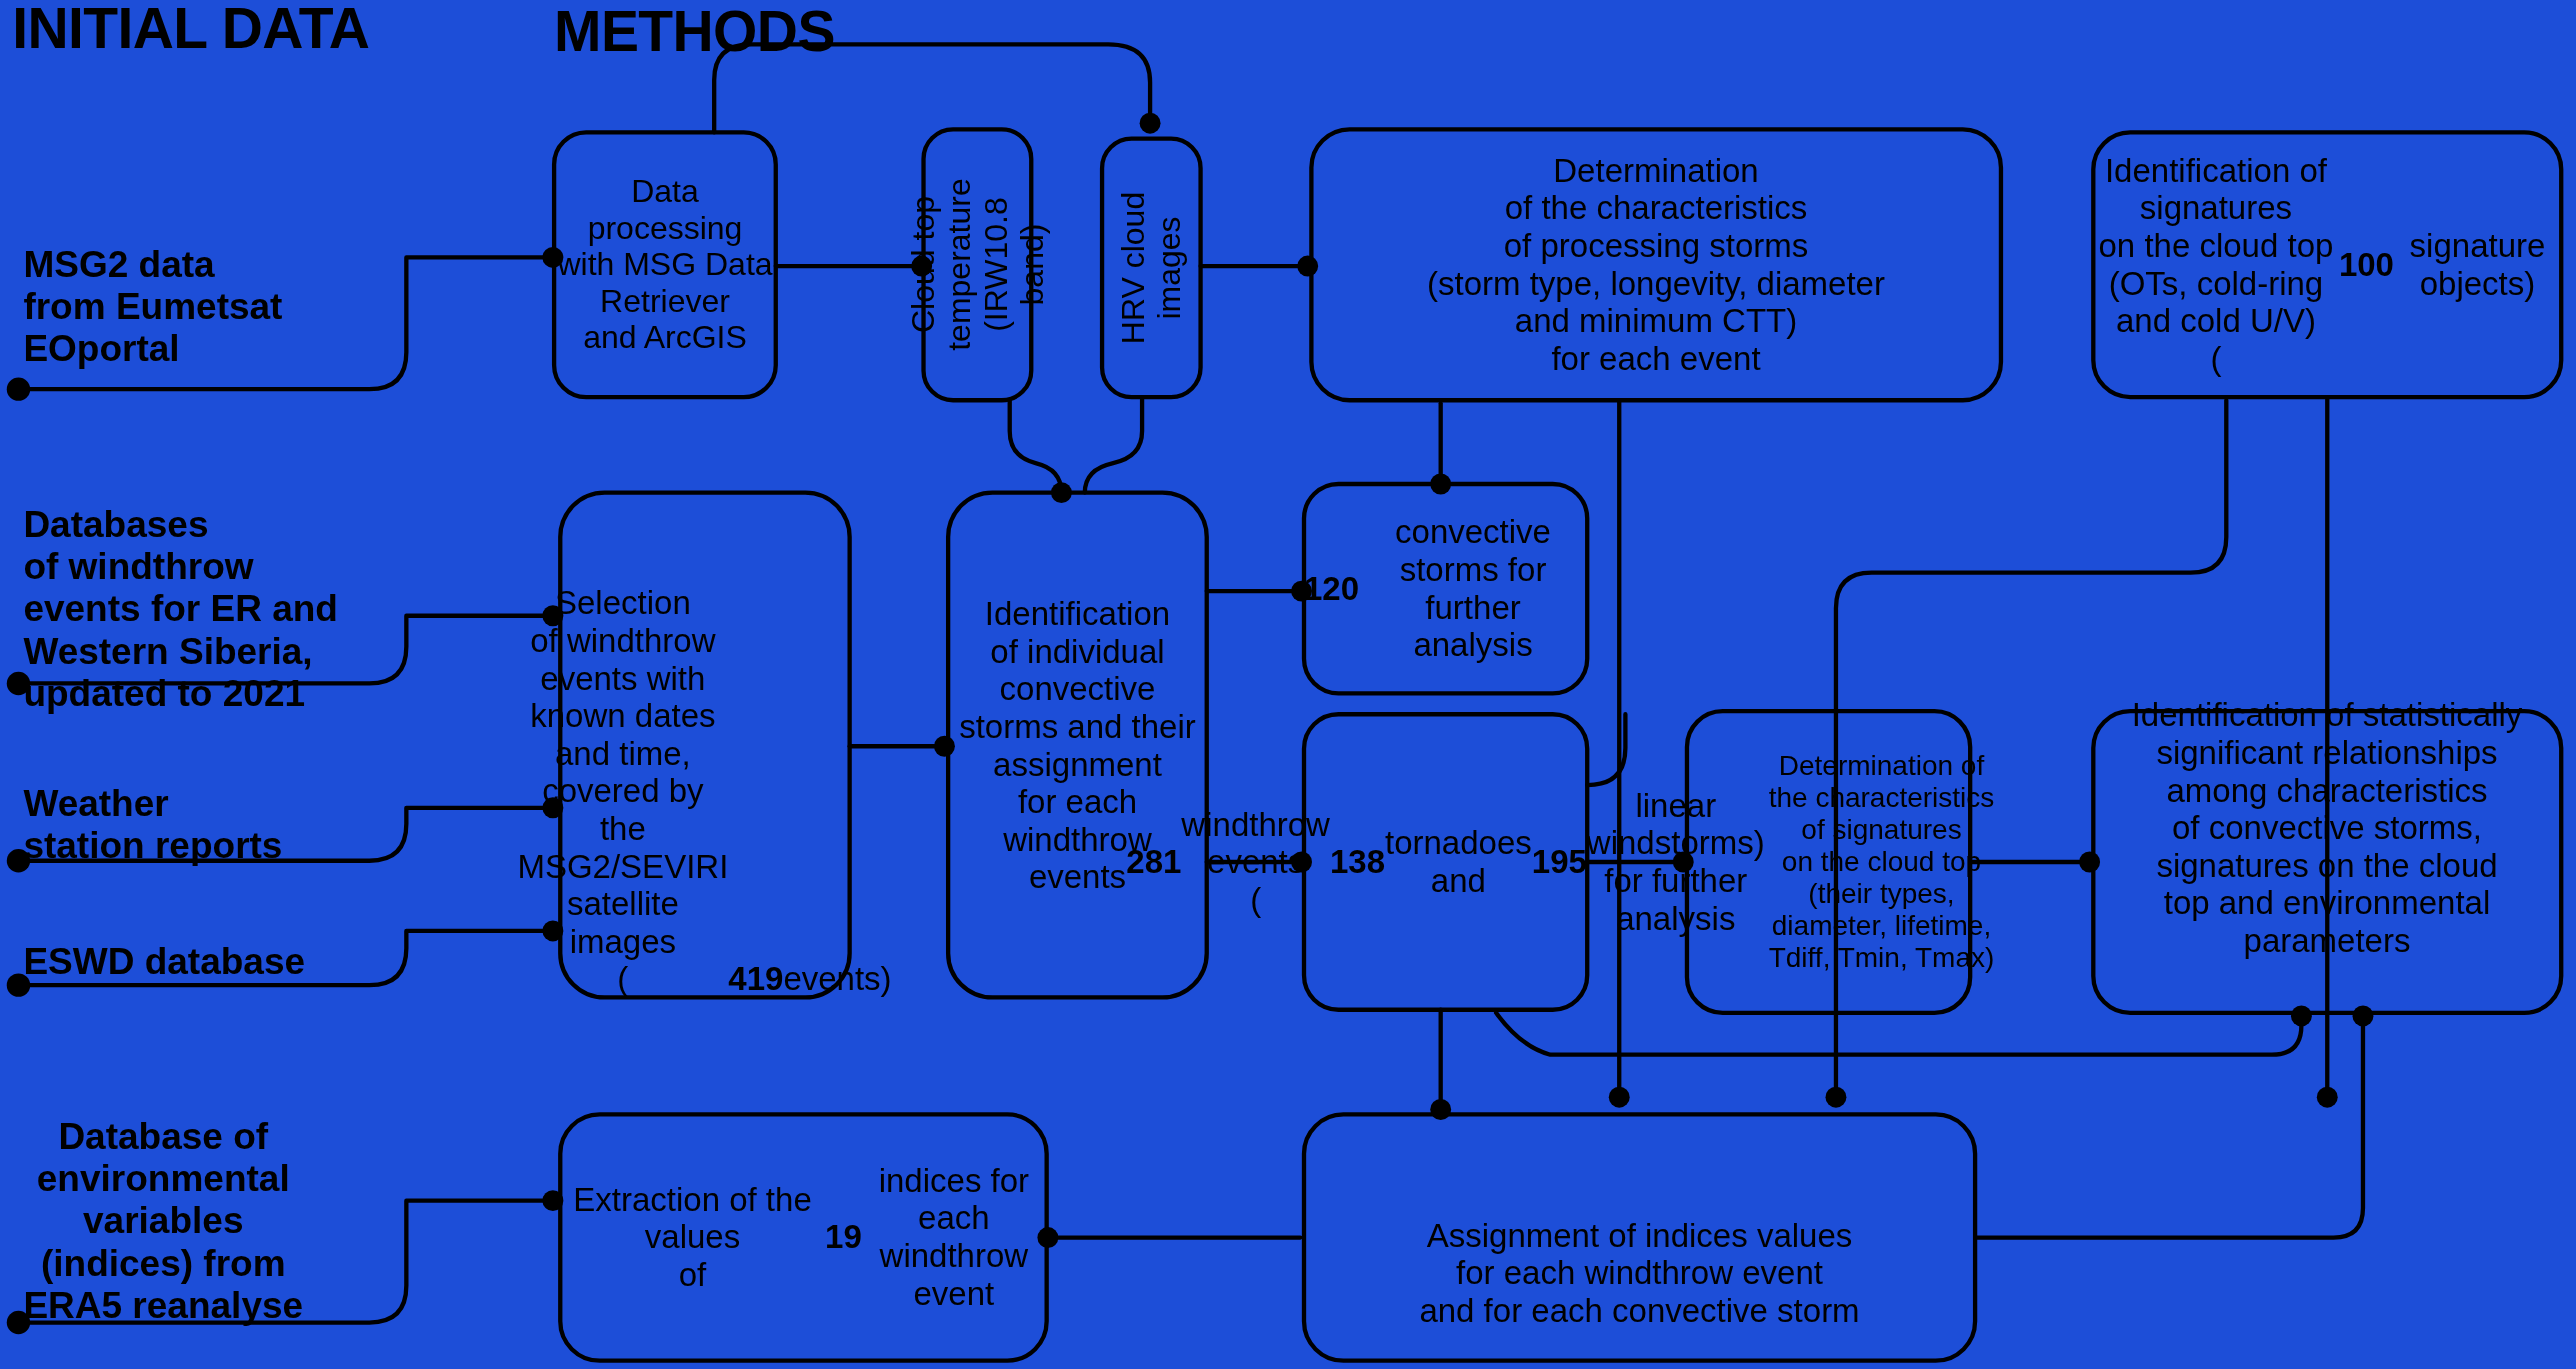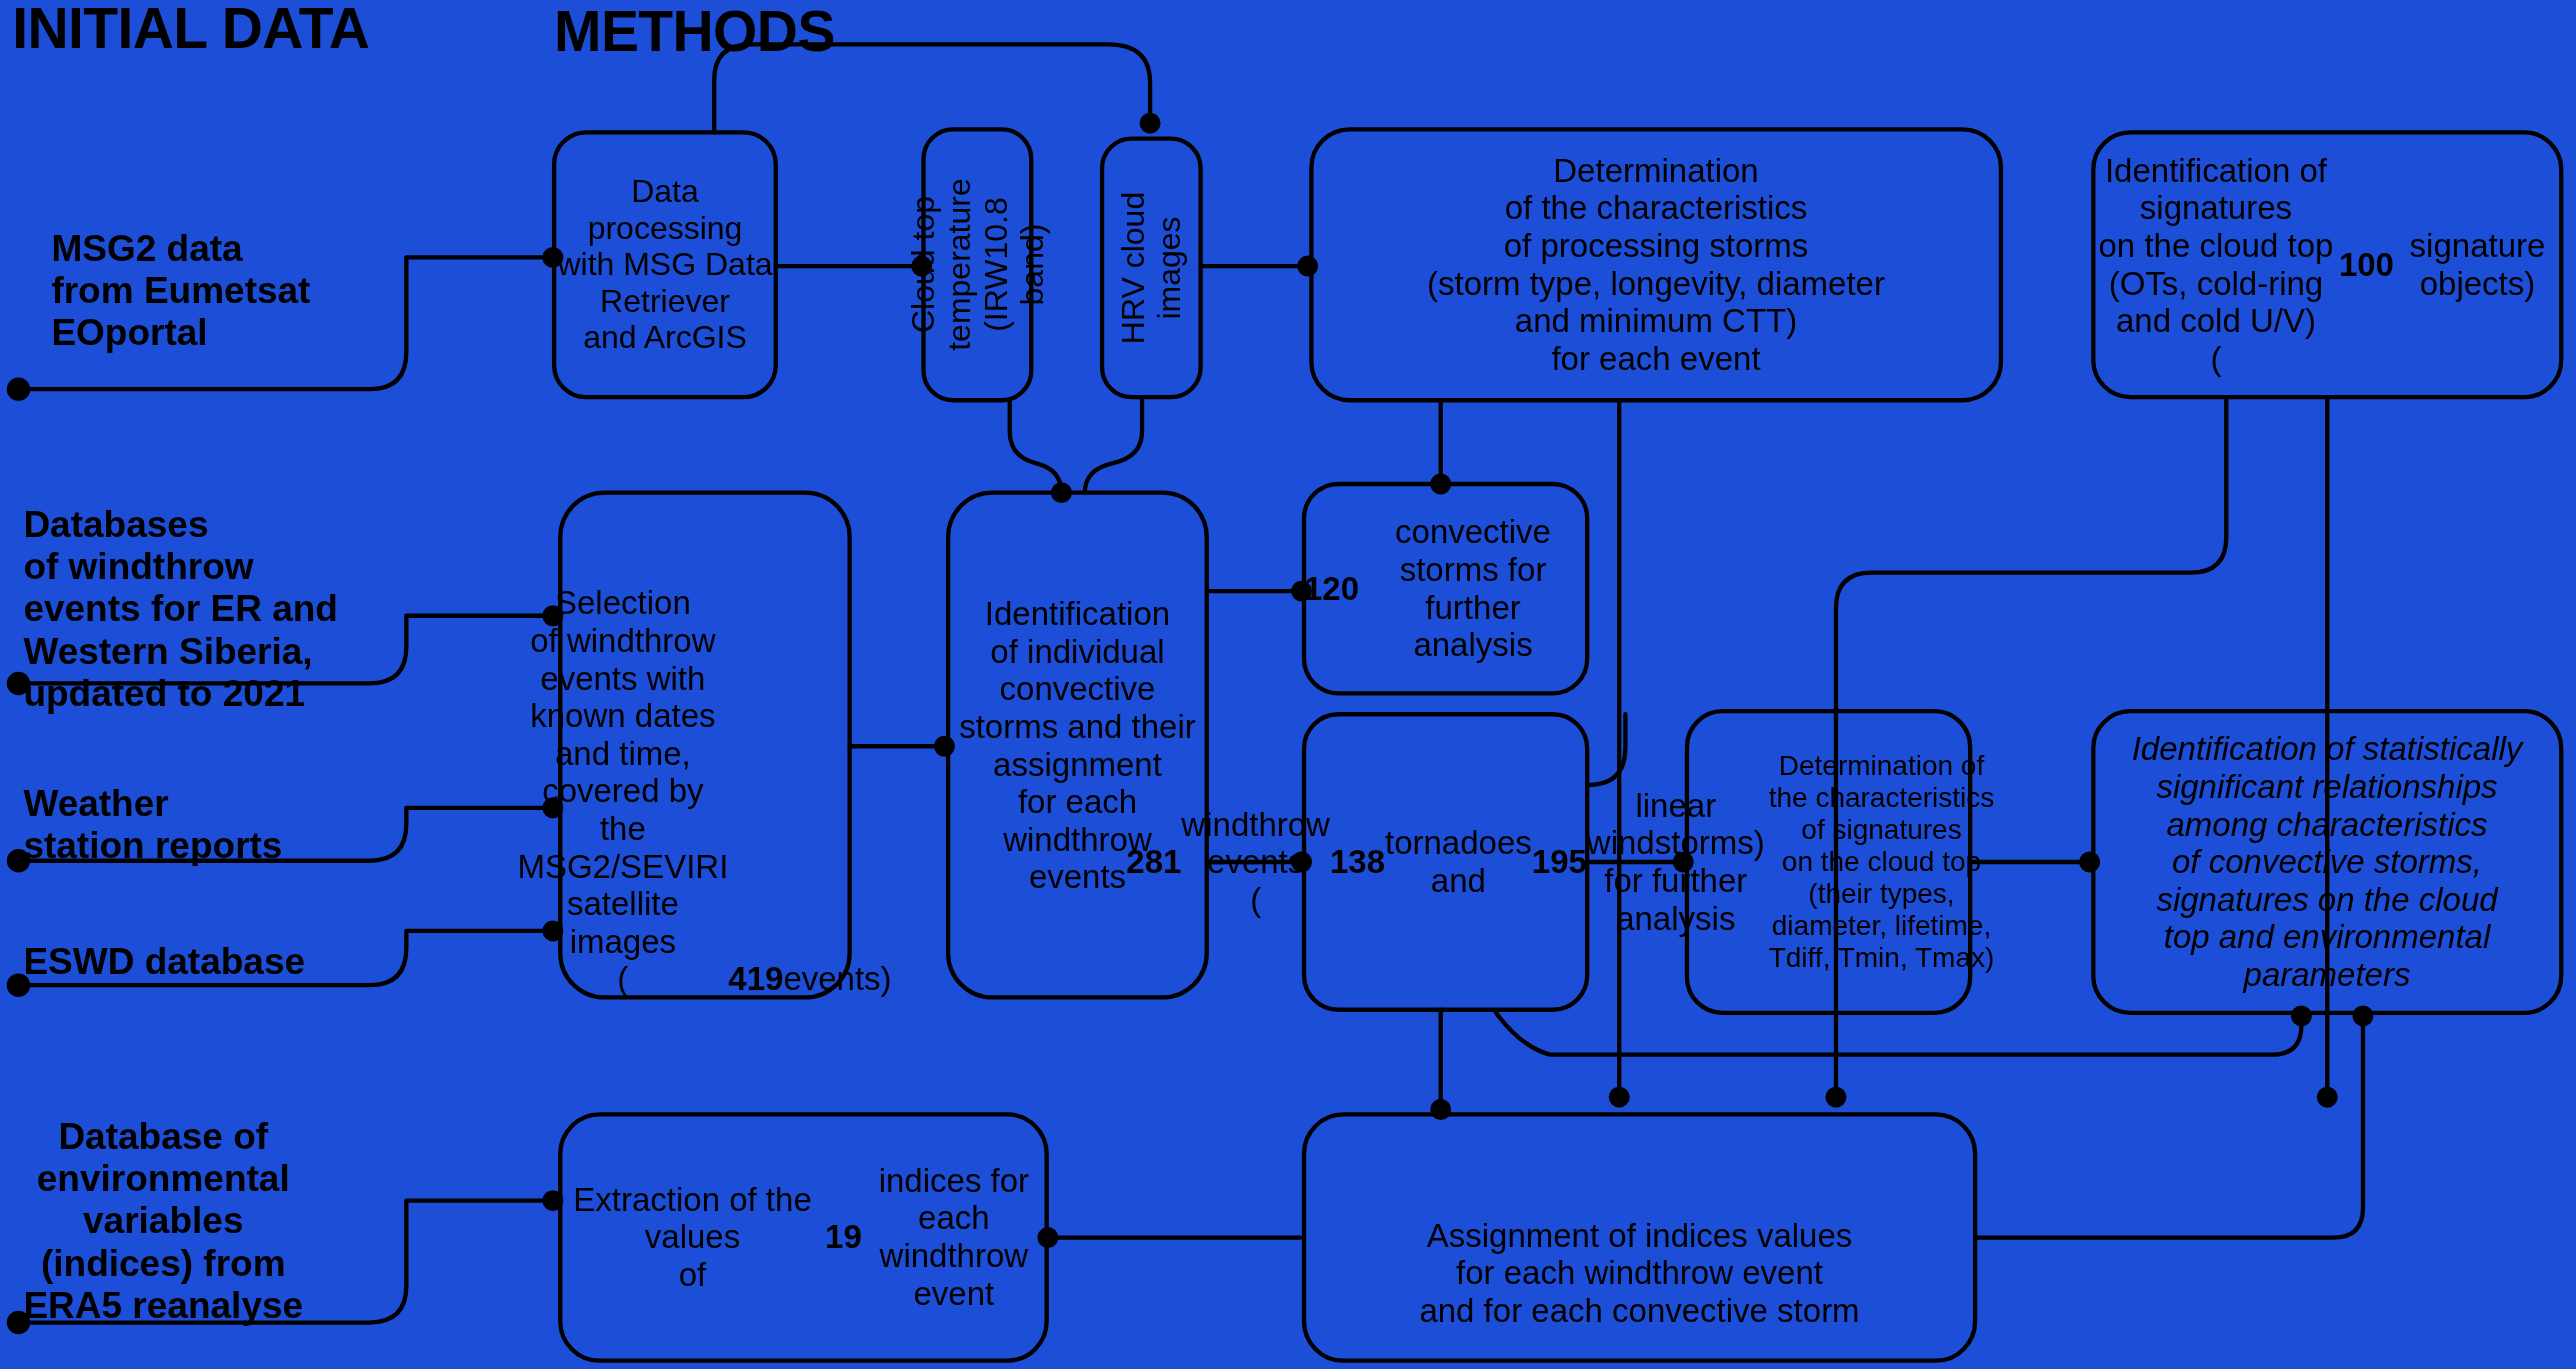--- a/index.html
+++ b/index.html
@@ -17,21 +17,21 @@
   .bignum{font-weight:bold;}
 </style>
 </head>
 <body>
 
 <div id="stage">
 
   <div class="hdr" style="left:12.3px; top:-4.9px;">INITIAL DATA</div>
   <div class="hdr" style="left:554px; top:-2.5px;">METHODS</div>
 
-  <div class="srclabel" style="left:23.4px; top:228px;margin-left:28px;">MSG2 data
+  <div class="srclabel" style="left:23.4px; top:244px;">MSG2 data
 from Eumetsat
 EOportal</div>
   <div class="srclabel" style="left:23.4px; top:504px;">Databases
 of windthrow
 events for ER and
 Western Siberia,
 updated to 2021</div>
   <div class="srclabel" style="left:23.4px; top:783px;">Weather
 station reports</div>
   <div class="srclabel" style="left:23.4px; top:941px;">ESWD database</div>
@@ -205,21 +205,21 @@
 analysis</div>
 
   <div class="nodetext" style="left:1740px; top:711px; width:283px;  height:302px; font-size:28px;">Determination of
 the characteristics
 of signatures
 on the cloud top
 (their types,
 diameter, lifetime,
 Tdiff, Tmin, Tmax)</div>
 
-  <div class="nodetext" style="left:2093px; top:711px; width:468px;  height:302px; font-size:33px;font-style:italic;">Identification of statistically
+  <div class="nodetext" style="left:2093px; top:677px; width:468px;  height:302px; font-size:33px;">Identification of statistically
 significant relationships
 among characteristics
 of convective storms,
 signatures on the cloud
 top and environmental
 parameters</div>
 
   <div class="nodetext" style="left: 560px; top: 1114px; width: 486px; height: 246px; font-size: 33px; white-space: pre-line;">Extraction of the values
 of <span class="bignum">19</span> indices for each
 windthrow event</div>

